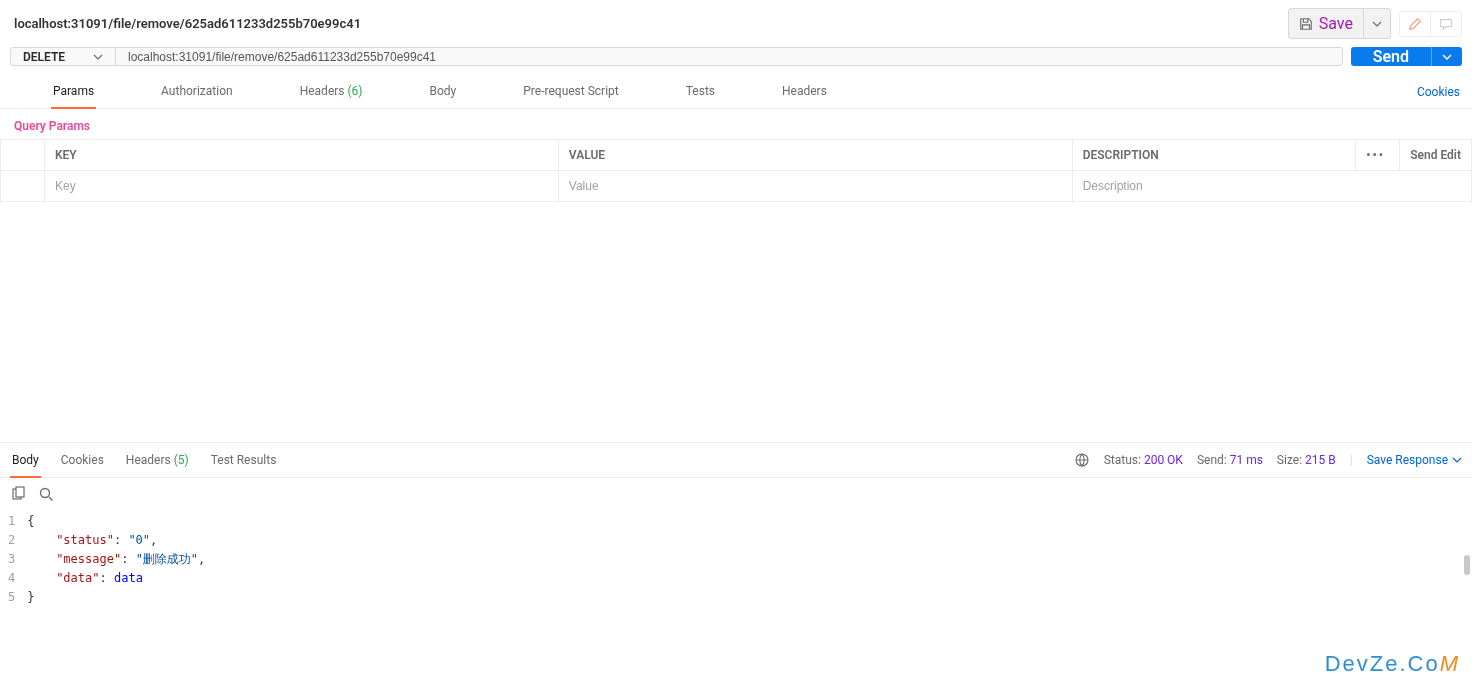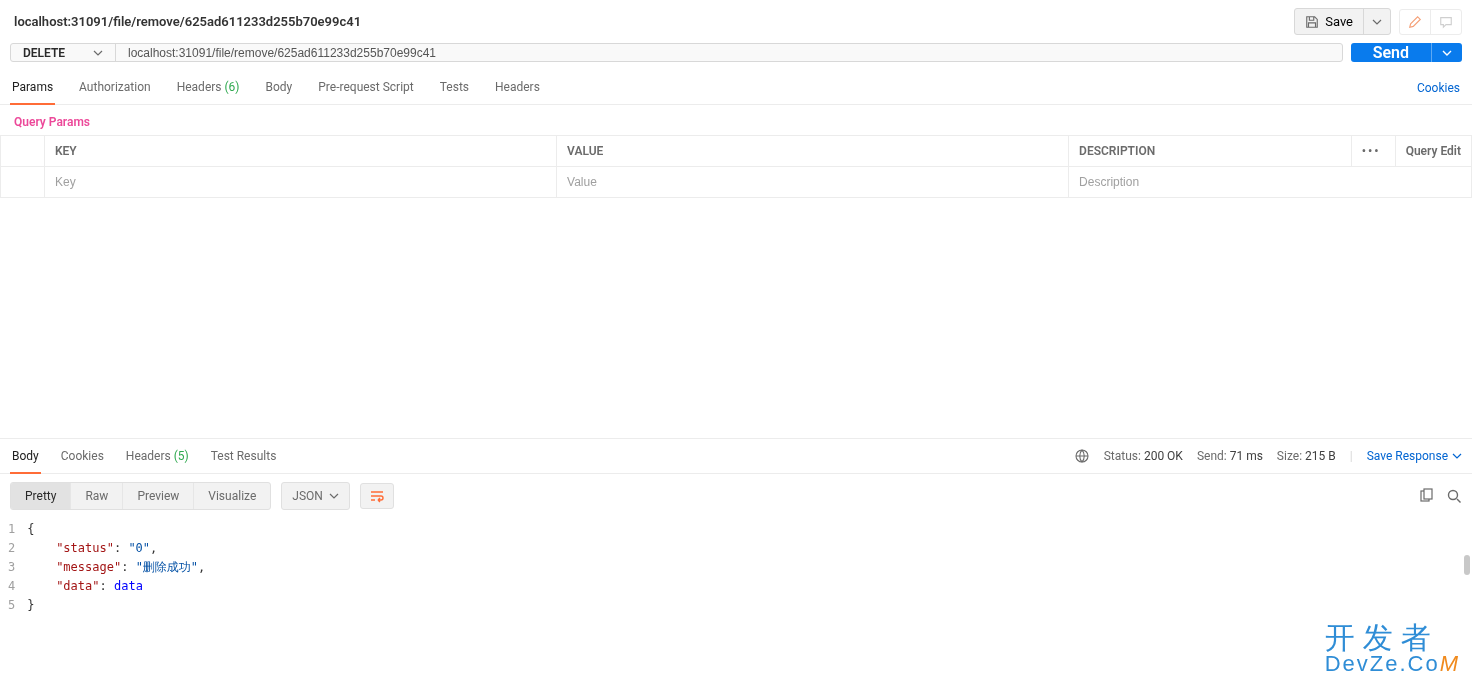--- a/index.html
+++ b/index.html
@@ -37,23 +37,23 @@
     border: 1px solid #d8d8d8;
     border-radius: 3px;
     background: #f2f2f2;
     overflow: hidden;
   }
   .save-btn {
     display: flex;
     align-items: center;
     gap: 6px;
     padding: 5px 10px;
-    font-size: 13px;
-    cursor: pointer;
-    color: #000000;
+    font-size: 16px;
+    cursor: pointer;
+    color: #a21caf;
   }
   .save-dd {
     border-left: 1px solid #d8d8d8;
     padding: 5px 8px;
     display: flex;
     align-items: center;
     cursor: pointer;
   }
   .icon-btn-group {
     display: flex;
@@ -143,20 +143,21 @@
   .req-tabs {
     display: flex;
     gap: 22px;
     font-size: 12px;
   }
   .req-tab {
     padding: 8px 2px 10px 2px;
     color: #6b6b6b;
     cursor: pointer;
     position: relative;
+    margin-left: 41px;
   }
   .req-tab.active {
     color: #212121;
   }
   .req-tab.active::after {
     content: "";
     position: absolute;
     left: 0; right: 0; bottom: -1px;
     height: 2px;
     background: #ff6c37;
@@ -234,21 +235,21 @@
     height: 2px;
     background: #ff6c37;
   }
   .res-meta {
     display: flex;
     align-items: center;
     gap: 14px;
     font-size: 12px;
     color: #6b6b6b;
   }
-  .res-meta .ok, .res-meta .val { color: #404040; }
+  .res-meta .ok, .res-meta .val { color: #6d28d9; }
   .save-response {
     color: #0265D2;
     cursor: pointer;
     display: flex;
     align-items: center;
     gap: 4px;
   }
   .globe { color: #6b6b6b; }
   .meta-sep { color: #d8d8d8; }
 
@@ -430,21 +431,21 @@
 <div class="section-label">Query Params</div>
 
 <table class="params-table">
   <thead>
     <tr>
       <th class="narrow"></th>
       <th>KEY</th>
       <th>VALUE</th>
       <th>DESCRIPTION</th>
       <th class="more-dots" style="width:44px">•••</th>
-      <th class="bulk-th">Query Edit</th>
+      <th class="bulk-th">Send Edit</th>
     </tr>
   </thead>
   <tbody>
     <tr>
       <td></td>
       <td><input placeholder="Key" style=""></td>
       <td><input placeholder="Value" style=""></td>
       <td colspan="3"><input placeholder="Description" style=""></td>
     </tr>
   </tbody>
@@ -485,39 +486,20 @@
     <span class="save-response">
       <span>Save Response</span>
       <svg class="icon" viewBox="0 0 10 10">
           <path fill="none" stroke="#0265D2" stroke-width="1.2" d="M1 3l4 4 4-4"></path>
         </svg>
     </span>
   </div>
 </div>
 
 <div class="body-toolbar">
-  <div class="view-group">
-    <div class="seg">
-      <div class="seg-item active">Pretty</div>
-      <div class="seg-item">Raw</div>
-      <div class="seg-item">Preview</div>
-      <div class="seg-item">Visualize</div>
-    </div>
-    <div class="small-select">
-      <span>JSON</span>
-      <svg class="icon" viewBox="0 0 10 10">
-          <path fill="none" stroke="#6b6b6b" stroke-width="1.2" d="M1 3l4 4 4-4"></path>
-        </svg>
-    </div>
-    <div class="wrap-btn">
-      <svg class="icon16" viewBox="0 0 16 16">
-          <path fill="none" stroke="#ff6c37" stroke-width="1.4" d="M2 4h12 M2 8h10a2 2 0 110 4H9m0 0l2-2m-2 2l2 2 M2 12h4"></path>
-        </svg>
-    </div>
-  </div>
   <div class="right-icons">
     <span>
       <svg class="icon16" viewBox="0 0 16 16">
           <rect x="3" y="3" width="8" height="10" fill="none" stroke="#6b6b6b" stroke-width="1.2"></rect>
           <rect x="6" y="1" width="8" height="10" fill="#fff" stroke="#6b6b6b" stroke-width="1.2"></rect>
         </svg>
     </span>
     <span>
       <svg class="icon16" viewBox="0 0 16 16">
           <circle cx="7" cy="7" r="4.5" fill="none" stroke="#6b6b6b" stroke-width="1.4"></circle>
@@ -538,15 +520,14 @@
   <div class="code" id="code-content"><span class="p">{</span>
     <span class="k">"status"</span><span class="p">: </span><span class="s">"0"</span><span class="p">,</span>
     <span class="k">"message"</span><span class="p">: </span><span class="s">"删除成功"</span><span class="p">,</span>
     <span class="k">"data"</span><span class="p">: </span><span class="n">data</span>
 <span class="p">}</span></div>
 </div>
 
 <div class="vscroll-hint"></div>
 
 <div class="watermark">
-  <div class="wm1">开发者</div>
   <div class="wm2"><span>DevZe.Co</span><span class="wm-m">M</span></div>
 </div>
 
 </body></html>

